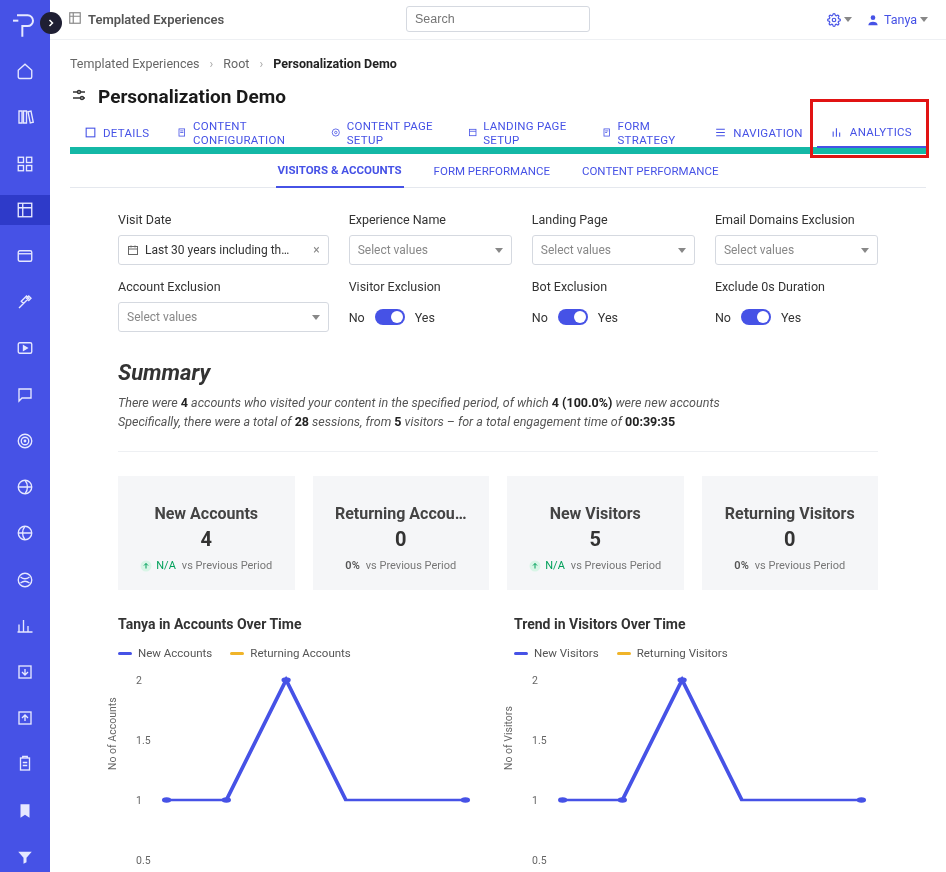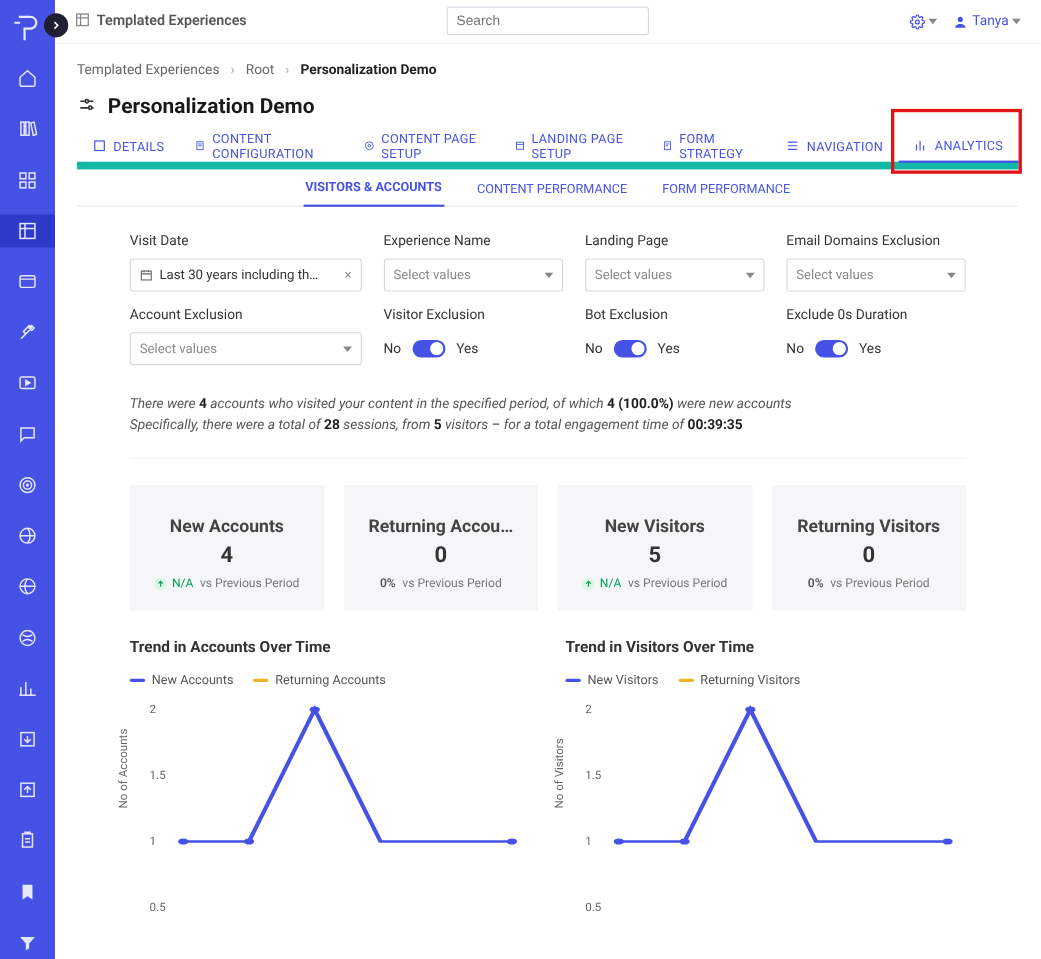--- a/index.html
+++ b/index.html
@@ -547,22 +547,22 @@
           <svg viewBox="0 0 24 24" fill="none" stroke="#4652e6" stroke-width="2">
             <path d="M4 20V10M10 20V4M16 20v-8"></path>
           </svg>
           <span>ANALYTICS</span>
         </div>
       <div class="highlight-box"></div>
     </div>
 
     <div class="subtabs">
       <div class="subtab active">VISITORS &amp; ACCOUNTS</div>
+      <div class="subtab">FORM PERFORMANCE</div>
       <div class="subtab">CONTENT PERFORMANCE</div>
-      <div class="subtab">FORM PERFORMANCE</div>
     </div>
 
     <div class="panel">
       <div class="filters">
 
         <div class="filter">
           <label>Visit Date</label>
           <div class="date-box">
             <span class="left">
                 <svg width="12" height="12" viewBox="0 0 24 24" fill="none" stroke="#666" stroke-width="2">
@@ -631,20 +631,21 @@
             <span>No</span>
             <div class="toggle"></div>
             <span>Yes</span>
           </div>
         </div>
 
       </div>
     </div>
 
     <div class="summary">
+      <h2>Summary</h2>
       <p>
         <span>There were </span><b>4</b><span> accounts who visited your content in the specified period, of which </span><b>4 (100.0%)</b><span> were new accounts</span>
       </p>
       <p>
         <span>Specifically, there were a total of </span><b>28</b><span> sessions, from </span><b>5</b><span>  visitors – for a total engagement time of </span><b>00:39:35</b>
       </p>
     </div>
 
     <div class="kpis">
       <div class="kpi">
@@ -689,21 +690,21 @@
         <div class="s">
             <span class="pct">0%</span>
             <span>vs Previous Period</span>
           </div>
       </div>
     </div>
 
     <div class="charts">
 
       <div class="chart">
-        <h3>Trend in Accounts Over Time</h3>
+        <h3>Tanya in Accounts Over Time</h3>
         <div class="legend">
           <div class="item">
               <span class="sw" style="background:#4652e6"></span>
               <span>New Accounts</span>
             </div>
           <div class="item">
               <span class="sw" style="background:#f0b429"></span>
               <span>Returning Accounts</span>
             </div>
         </div>

